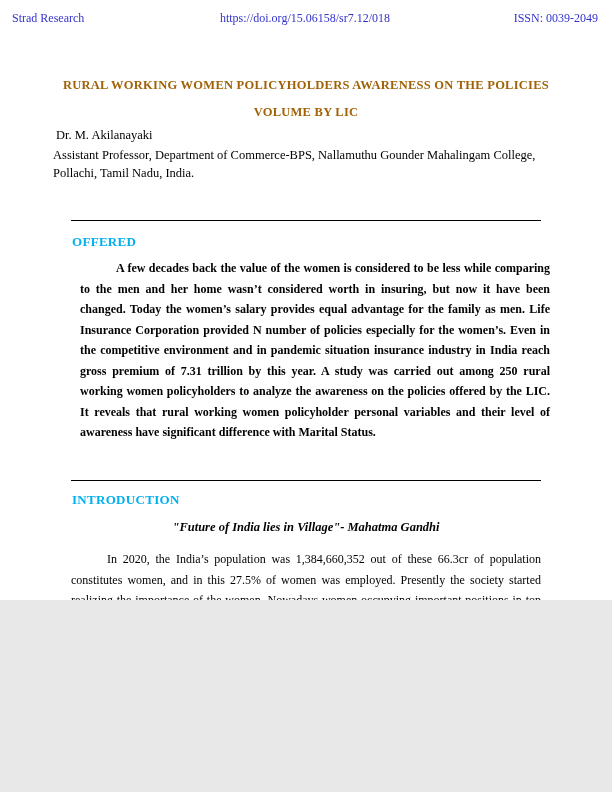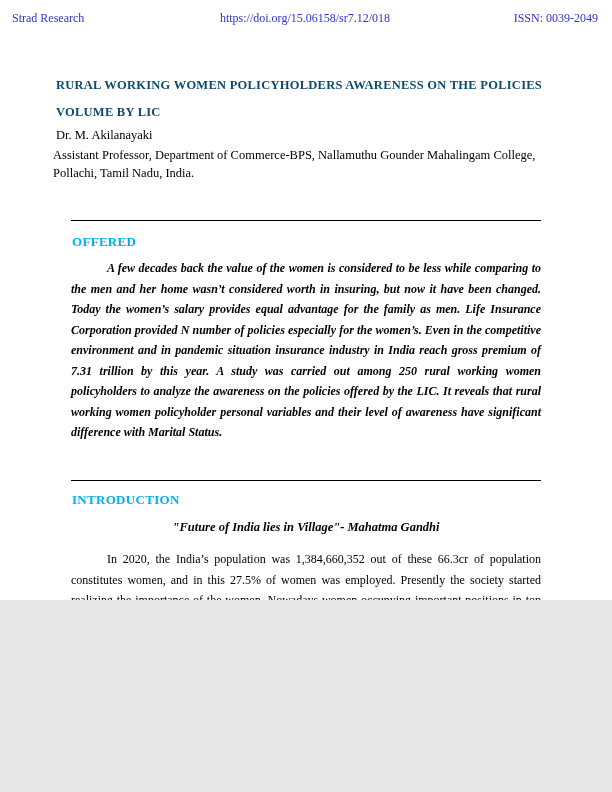--- a/index.html
+++ b/index.html
@@ -26,22 +26,22 @@
   .running-foot { top: 763px; }
   .rh-cell { flex: 1; white-space: nowrap; }
   .rh-left   { text-align: left; }
   .rh-center { text-align: center; }
   .rh-right  { text-align: right; }
 
   
   .article-title {
     position: absolute;
     top: 72px; left: 56px; width: 500px;
-    text-align: left;
-    color: #0c4a6e;
+    text-align: center;
+    color: #a16207;
     font-weight: bold;
     font-size: 12.5px;
     line-height: 27px;
     letter-spacing: 0.25px;
   }
   .author-name {
     position: absolute;
     top: 128px; left: 56px; width: 500px;
     font-weight: normal;
     font-size: 12.5px;
@@ -71,24 +71,23 @@
     color: #00b0f0;
     font-weight: bold;
     font-size: 13px;
     letter-spacing: 0.3px;
   }
   .abstract-heading { top: 234px; }
   .intro-heading { top: 492px; }
 
   .abstract-body {
     position: absolute;
-    top: 258px; left: 71px; width: 470px;
+    top: 258px; left: 80px; width: 470px;
     font-size: 12px;
     font-weight: bold;
-    font-style: italic;
     line-height: 20.5px;
     text-align: justify;
     text-indent: 36px;
   }
 
   .keywords-line {
     position: absolute;
     top: 457px; left: 72px; width: 470px;
     font-size: 12px;
     font-weight: bold;

